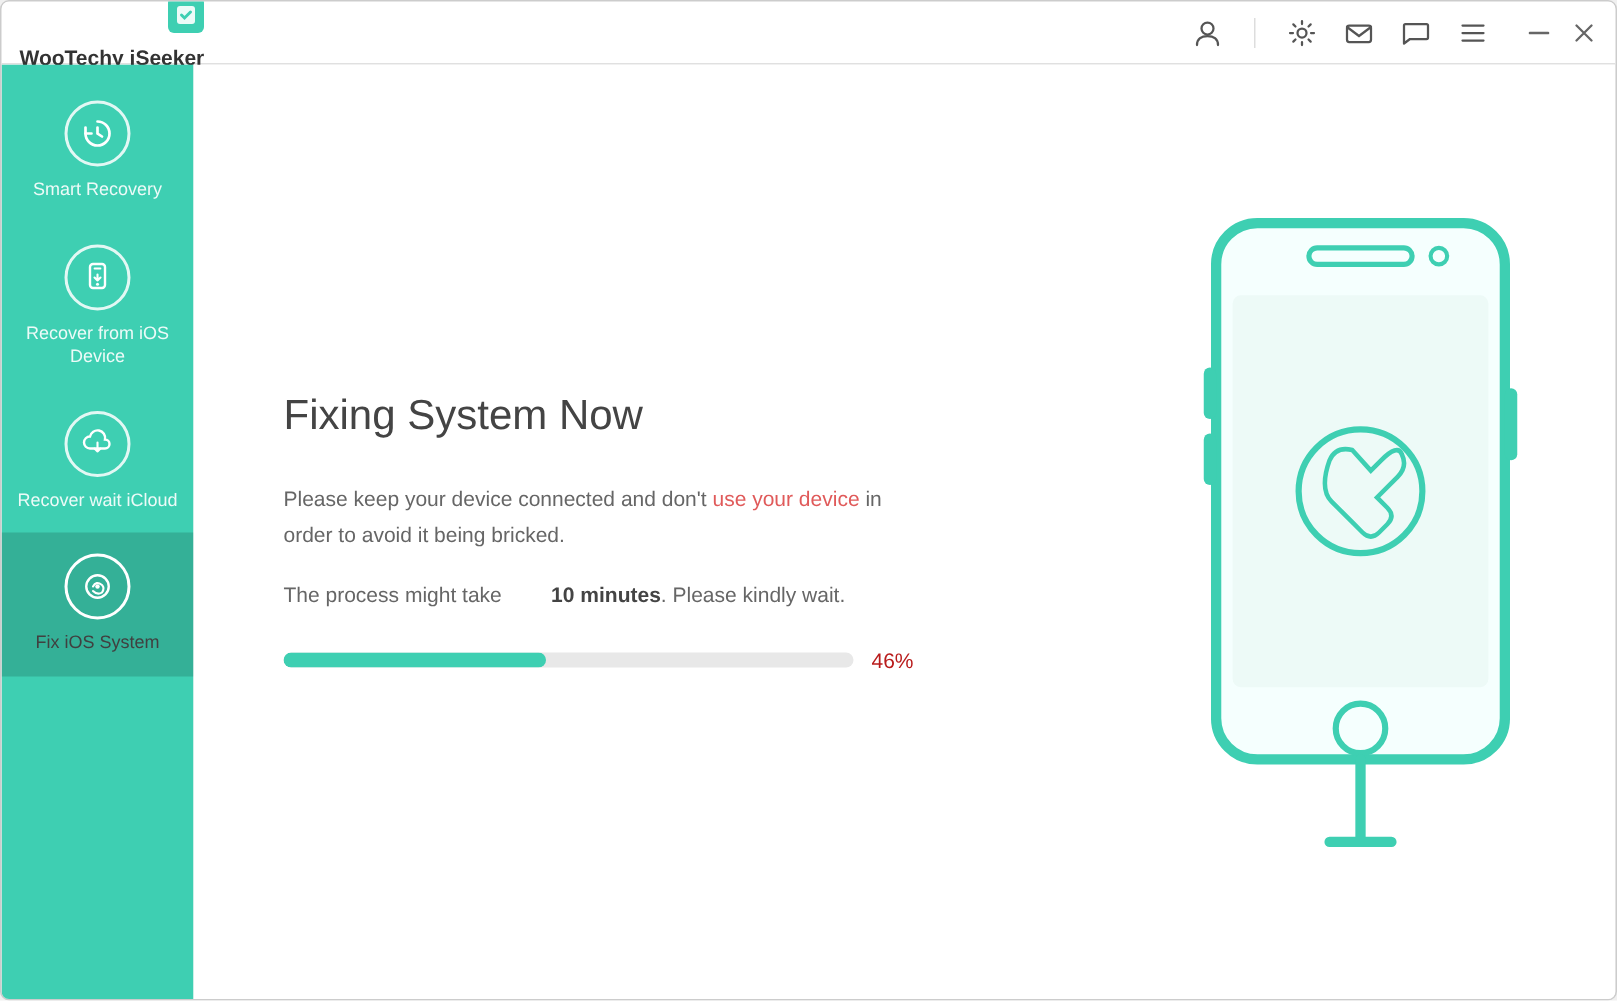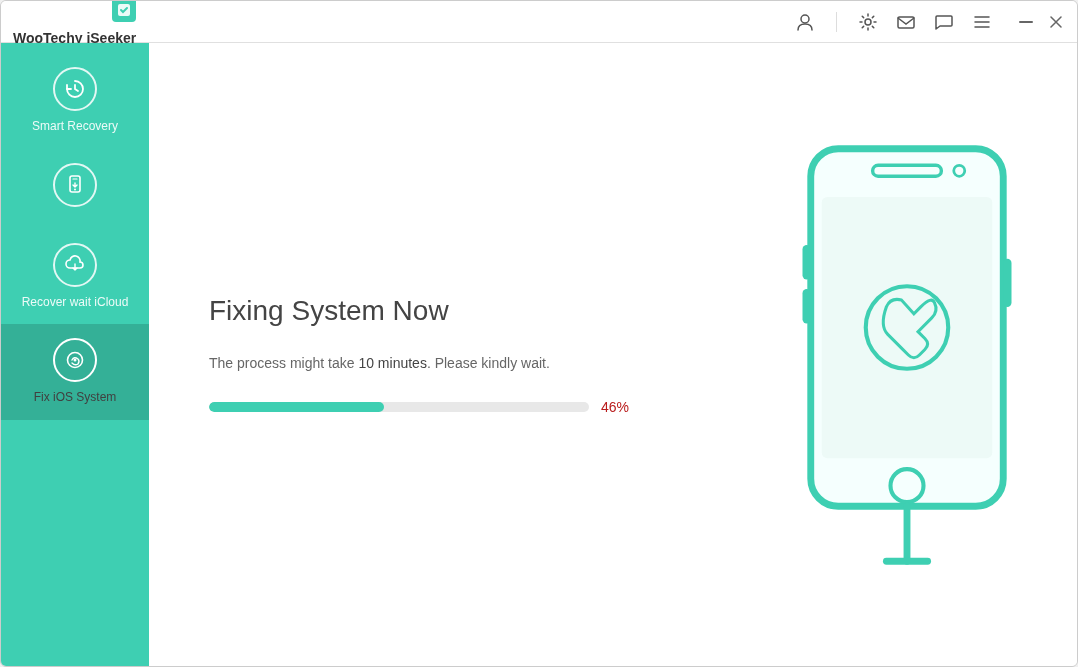--- a/index.html
+++ b/index.html
@@ -88,21 +88,21 @@
 
     
     .main-layout {
       display: flex;
       flex: 1;
       overflow: hidden;
     }
 
     
     .sidebar {
-      width: 148px;
+      width: 128px;
       background: #3ecfb2;
       display: flex;
       flex-direction: column;
       align-items: center;
       padding: 10px 0;
       flex-shrink: 0;
     }
     .sidebar-item {
       width: 100%;
       display: flex;
@@ -171,21 +171,22 @@
     .content-description .highlight {
       color: #e05a5a;
     }
     .process-note {
       font-size: 14px;
       color: #666;
       margin-bottom: 28px;
     }
     .process-note .bold {
       color: #444;
-      font-weight: 400;
+      font-weight: 700;
+      margin-left: 29px;
     }
     .progress-container {
       display: flex;
       align-items: center;
       gap: 12px;
       max-width: 420px;
     }
     .progress-bar-wrap {
       flex: 1;
       height: 10px;
@@ -294,20 +295,22 @@
 
       <div class="sidebar-item">
         <div class="sidebar-item-icon">
           <svg width="22" height="22" viewBox="0 0 22 22" fill="none">
             <rect x="6" y="2" width="10" height="16" rx="2" stroke="white" stroke-width="1.6"></rect>
             <circle cx="11" cy="15.5" r="1" fill="white"></circle>
             <path d="M9 5h4" stroke="white" stroke-width="1.2" stroke-linecap="round"></path>
             <path d="M11 9 L11 13 M9 11 L11 13 L13 11" stroke="white" stroke-width="1.4" stroke-linecap="round" stroke-linejoin="round"></path>
           </svg>
         </div>
+        <span class="sidebar-item-label">Recover from
+iOS Device</span>
       </div>
 
 
       <div class="sidebar-item">
         <div class="sidebar-item-icon">
           <svg width="22" height="22" viewBox="0 0 22 22" fill="none">
             <path d="M6 14 a4 4 0 0 1 0-8 a5 5 0 0 1 10 2 a3 3 0 0 1 0 6Z" stroke="white" stroke-width="1.6" fill="none"></path>
             <path d="M11 10 L11 16 M9 14 L11 16 L13 14" stroke="white" stroke-width="1.4" stroke-linecap="round" stroke-linejoin="round"></path>
           </svg>
         </div>
@@ -324,20 +327,23 @@
           </svg>
         </div>
         <span class="sidebar-item-label">Fix iOS System</span>
       </div>
     </div>
 
     <div class="content-area">
       <div class="content-left">
         <h1 class="content-title">Fixing System Now</h1>
 
+        <p class="content-description">
+          Please keep your device connected and don't <span class="highlight">use your device</span> in order to avoid it being bricked.
+        </p>
 
         <p class="process-note">
           The process might take <span class="bold">10 minutes</span>. Please kindly wait.
         </p>
 
         <div class="progress-container">
           <div class="progress-bar-wrap">
             <div class="progress-bar-fill" style="width: 46%"></div>
           </div>
           <span class="progress-percent">46%</span>

